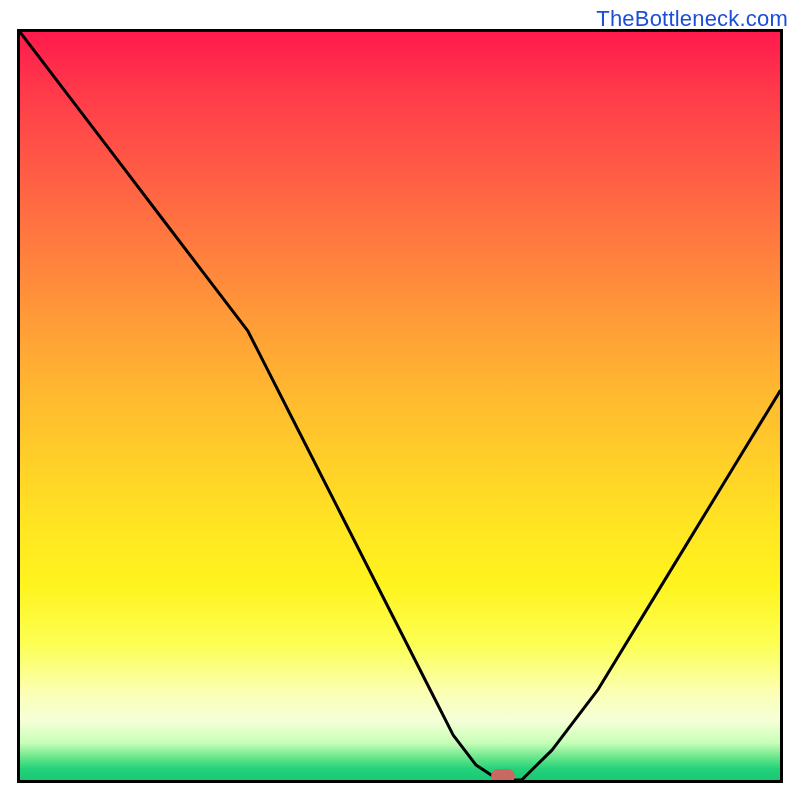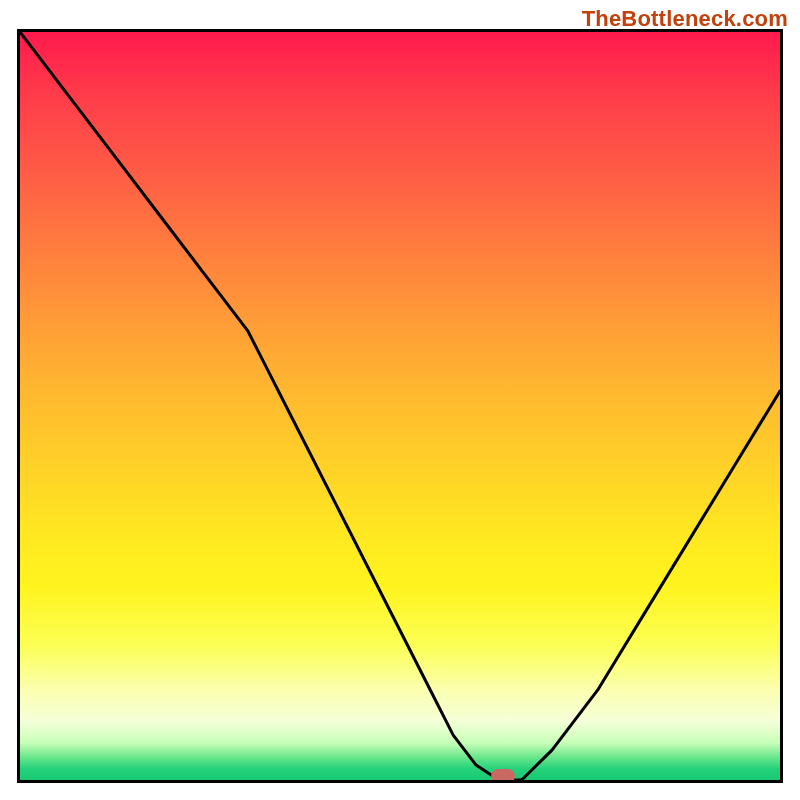--- a/index.html
+++ b/index.html
@@ -12,23 +12,23 @@
   }
   .container {
     position: relative;
     width: 800px;
     height: 800px;
   }
   .watermark {
     position: absolute;
     top: 6px;
     right: 12px;
-    color: #c2410c;
+    color: #1d4ed8;
     font-size: 22px;
-    font-weight: 700;
+    font-weight: 400;
     letter-spacing: 0.2px;
     z-index: 10;
   }
   .plot-frame {
     position: absolute;
     left: 17px;
     top: 29px;
     width: 766px;
     height: 754px;
     border: 3px solid #000;

